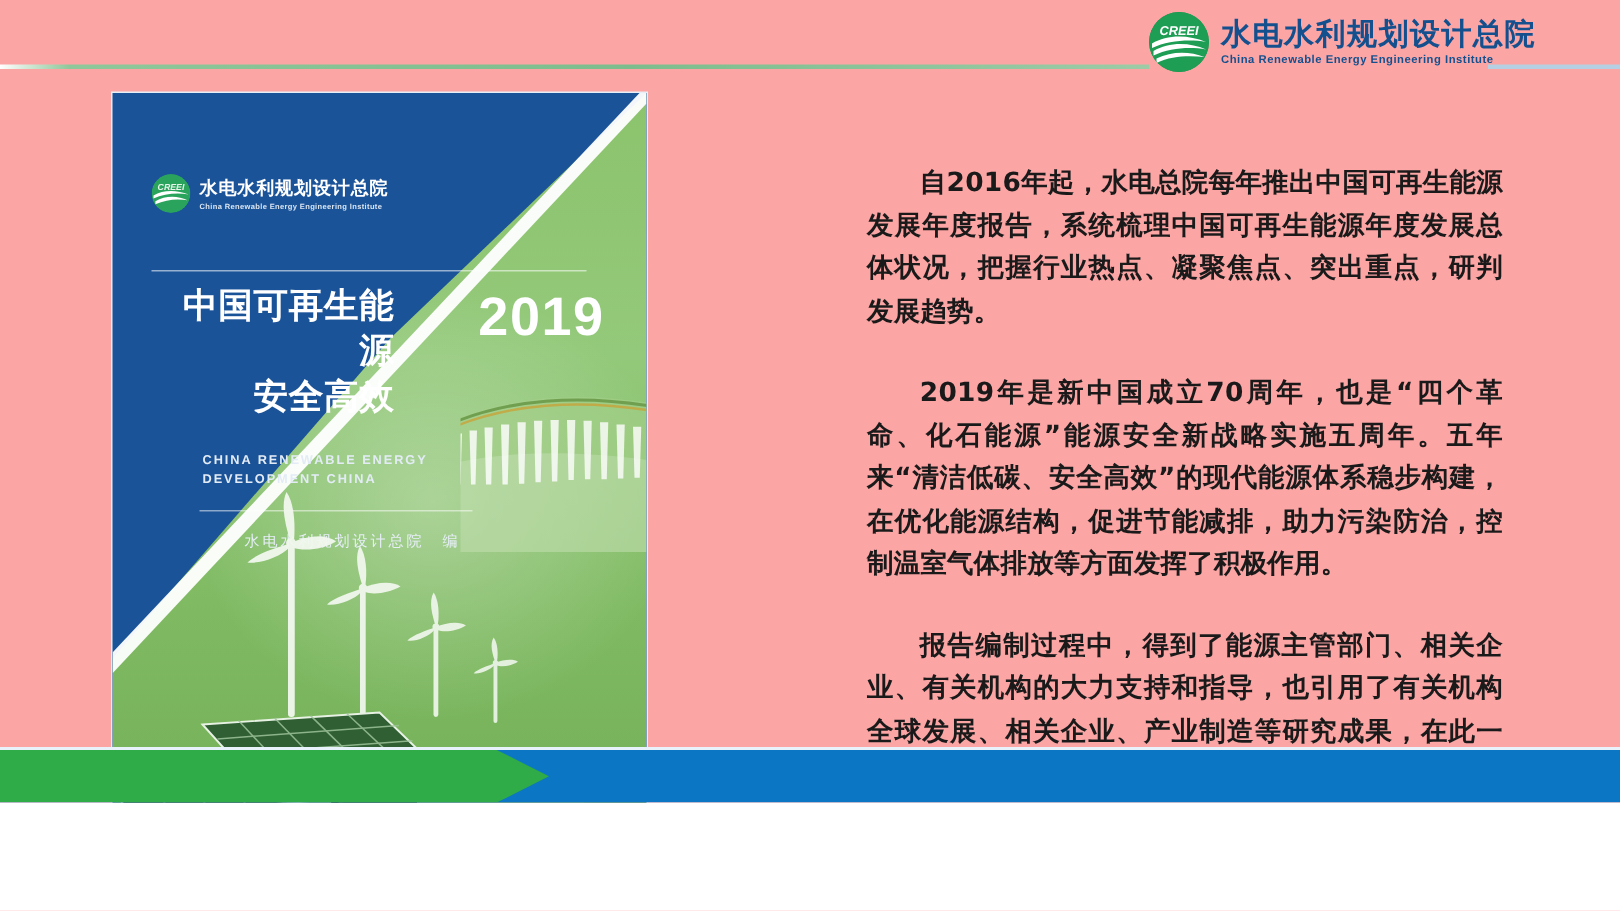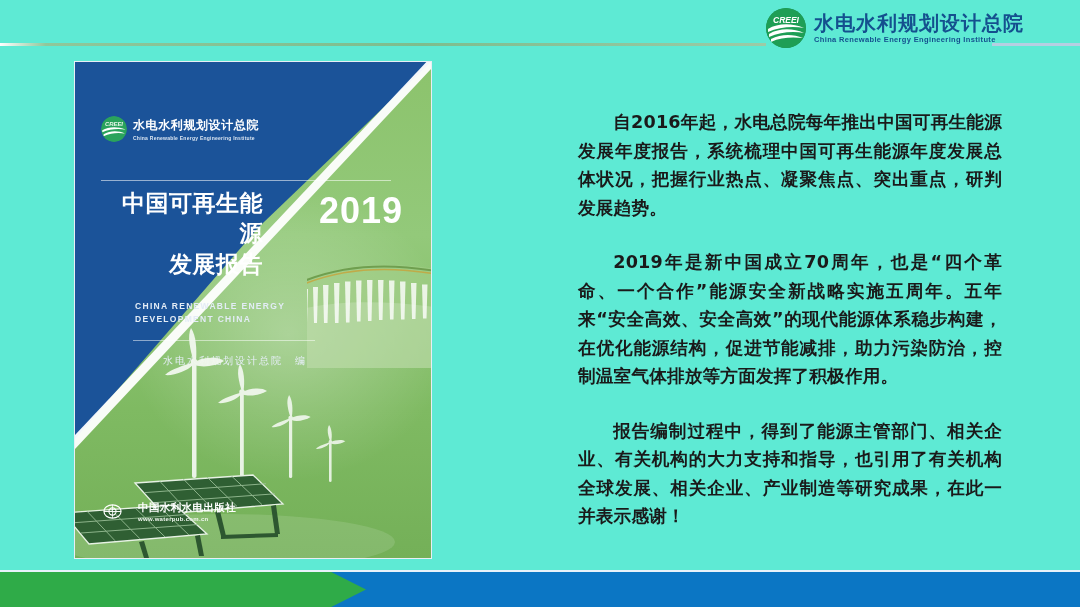--- a/index.html
+++ b/index.html
@@ -4,22 +4,22 @@
 <style>
   html, body {
     margin: 0; padding: 0;
     width: 1080px; height: 607px;
     background: #ffffff;
     font-family: "Liberation Sans", "DejaVu Sans", sans-serif;
     overflow: hidden;
   }
   #slide {
     position: relative;
-    width: 1080px; height: 607px;
-    background: #5eead4;
+    width: 1080px; height: 535px;
+    background: #fca5a5;
     overflow: hidden;
   }
 
   
   .hdr-rule-left {
     position: absolute;
     left: 0; top: 43px;
     width: 766px; height: 3px;
     background: linear-gradient(to right, #ffffff 0%, #8fc79a 6%, #7dbd8d 55%, #9ccba6 100%);
   }
@@ -284,21 +284,21 @@
         <div class="cover-logo-cn">水电水利规划设计总院</div>
         <div class="cover-logo-en">China Renewable Energy Engineering Institute</div>
       </div>
     </div>
 
     <div class="cover-divider"></div>
 
     <div class="cover-title-row">
       <div class="cover-title-cn">
         <div>中国可再生能源</div>
-        <div>发展报告</div>
+        <div>安全高效</div>
       </div>
       <div class="cover-year">2019</div>
     </div>
 
     <div class="cover-sub-en">
       <div>CHINA RENEWABLE ENERGY</div>
       <div>DEVELOPMENT CHINA</div>
     </div>
 
     <div class="cover-divider2"></div>
@@ -386,21 +386,21 @@
       </svg>
       <div>
         <div class="pub-cn">中国水利水电出版社</div>
         <div class="pub-url">www.waterpub.com.cn</div>
       </div>
     </div>
   </div>
 
   <div class="copy">
     <p>自2016年起，水电总院每年推出中国可再生能源发展年度报告，系统梳理中国可再生能源年度发展总体状况，把握行业热点、凝聚焦点、突出重点，研判发展趋势。</p>
-    <p>2019年是新中国成立70周年，也是“四个革命、一个合作”能源安全新战略实施五周年。五年来“安全高效、安全高效”的现代能源体系稳步构建，在优化能源结构，促进节能减排，助力污染防治，控制温室气体排放等方面发挥了积极作用。</p>
+    <p>2019年是新中国成立70周年，也是“四个革命、化石能源”能源安全新战略实施五周年。五年来“清洁低碳、安全高效”的现代能源体系稳步构建，在优化能源结构，促进节能减排，助力污染防治，控制温室气体排放等方面发挥了积极作用。</p>
     <p>报告编制过程中，得到了能源主管部门、相关企业、有关机构的大力支持和指导，也引用了有关机构全球发展、相关企业、产业制造等研究成果，在此一并表示感谢！</p>
   </div>
 
   <div class="bar-topline"></div>
   <div class="bar-blue"></div>
   <div class="bar-green"></div>
 
 </div>
 
 </body></html>

